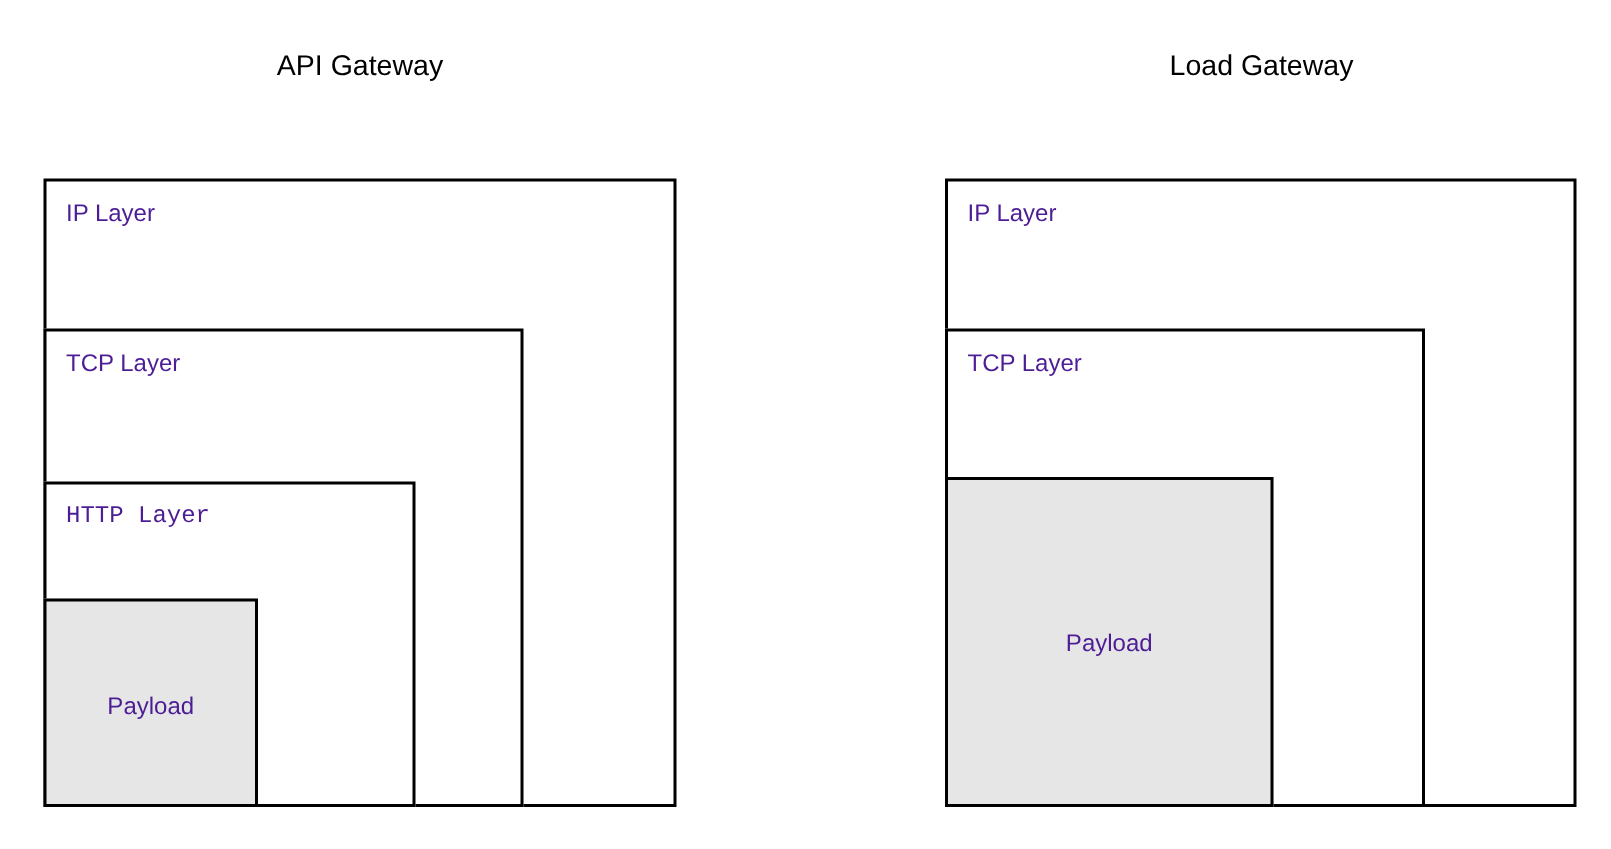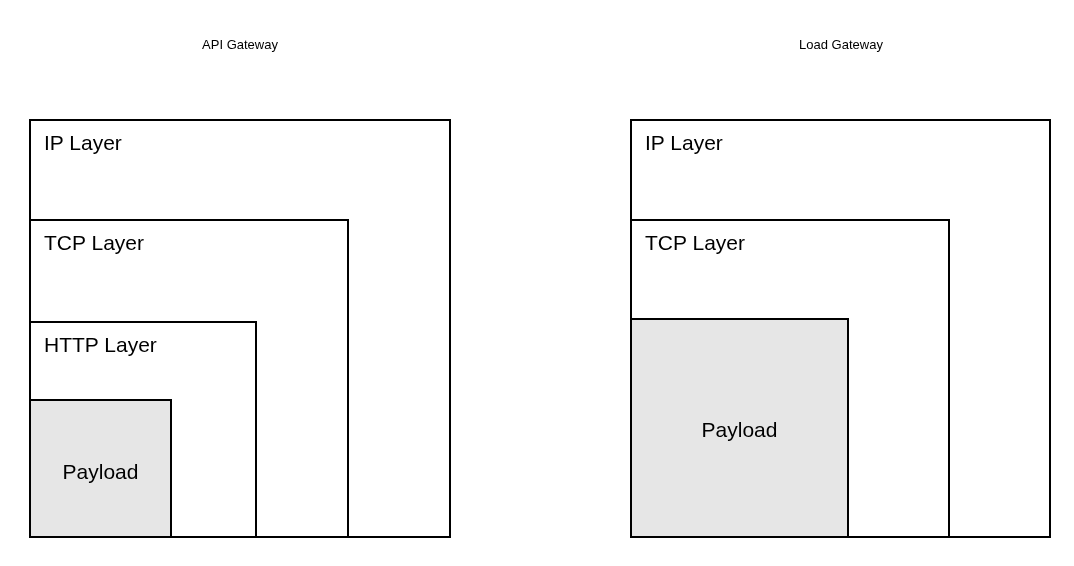--- a/index.html
+++ b/index.html
@@ -21,41 +21,41 @@
     left: 0;
     top: 0;
     width: 1074px;
     height: 566px;
   }
   .panel {
     position: absolute;
   }
   .panel-title {
     position: absolute;
-    font-size: 13px;
+    font-size: 19px;
     line-height: 19px;
     text-align: center;
     white-space: nowrap;
     color: #000000;
   }
   .layer-box {
     position: absolute;
     box-sizing: border-box;
     border: 2px solid #000000;
     background: #ffffff;
   }
   .layer-box.filled {
     background: #e6e6e6;
   }
   .layer-label {
     position: absolute;
-    font-size: 21px;
+    font-size: 16px;
     line-height: 19px;
     white-space: nowrap;
-    color: #000000;
+    color: #4c1d95;
   }
   .layer-label.top-left {
     left: 13px;
     top: 12px;
   }
   .layer-label.centered {
     left: 0;
     right: 0;
     text-align: center;
   }
@@ -70,21 +70,21 @@
     <div class="panel-title" style="left:40px; top:35px; width:400px;">API Gateway</div>
 
     <div class="layer-box" style="left:29px; top:119px; width:422px; height:419px;">
       <span class="layer-label top-left">IP Layer</span>
     </div>
 
     <div class="layer-box" style="left:29px; top:219px; width:320px; height:319px;">
       <span class="layer-label top-left">TCP Layer</span>
     </div>
 
-    <div class="layer-box" style="left:29px; top:321px; width:228px; height:217px;">
+    <div class="layer-box" style="left:29px; top:321px; width:248px; height:217px;font-family:Liberation Mono, monospace;">
       <span class="layer-label top-left">HTTP Layer</span>
     </div>
 
     <div class="layer-box filled" style="left:29px; top:399px; width:143px; height:139px;">
       <span class="layer-label centered" style="top:61px;">Payload</span>
     </div>
 
   </div>
 
   <div class="panel">

